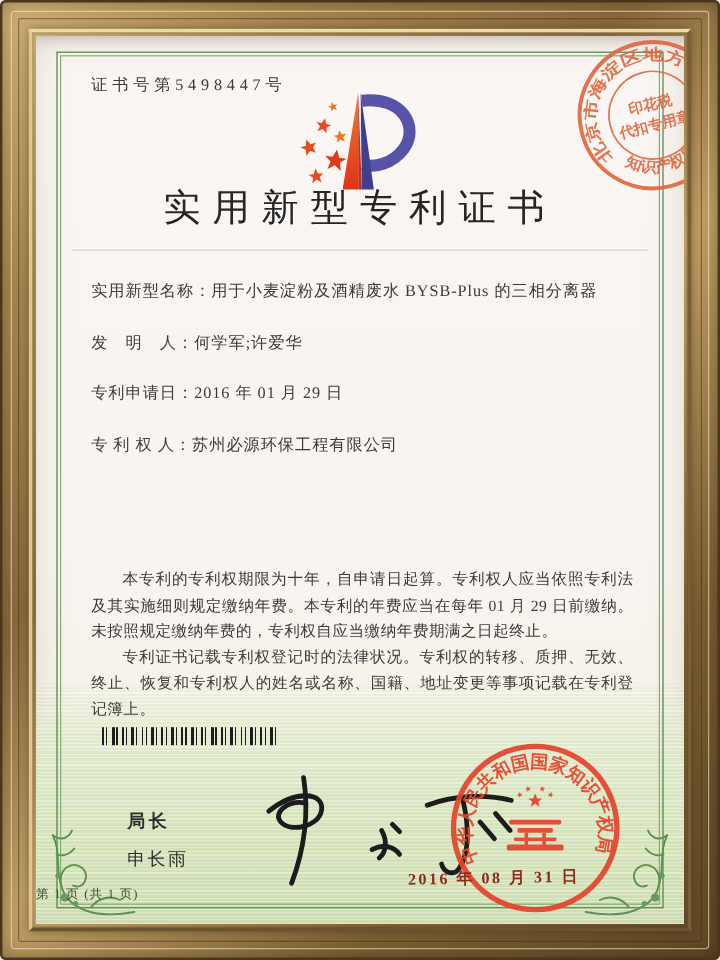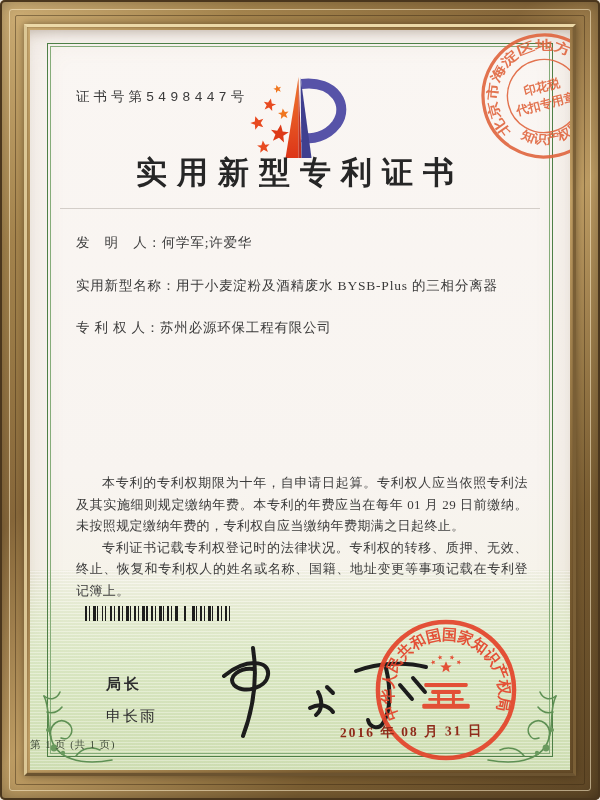--- a/index.html
+++ b/index.html
@@ -42,25 +42,25 @@
     position:absolute;left:17px;right:17px;top:13px;bottom:13px;
     border:1.5px solid #4e7f46;
   }
   .border-frame::before{content:"";position:absolute;inset:2px;border:1px solid #85ac79;}
 
   .flourish{position:absolute;z-index:3;}
   .flourish.left{left:6px;top:656px;}
   .flourish.right{left:454px;top:656px;transform:scaleX(-1);}
 
   
-  .cert-no{position:absolute;left:46px;top:58px;font-size:13.5px;letter-spacing:4px;color:#3a3a3a;font-family:Liberation Mono, monospace;}
+  .cert-no{position:absolute;left:46px;top:32px;font-size:13.5px;letter-spacing:4px;color:#3a3a3a;}
   .logo{position:absolute;left:50%;top:44px;transform:translateX(-52%);}
   .title{
     position:absolute;left:0;right:0;top:122px;text-align:center;
-    font-size:31px;font-weight:700;letter-spacing:10px;color:#262626;
+    font-size:31px;font-weight:400;letter-spacing:10px;color:#262626;
   }
   .title-line{position:absolute;left:30px;right:30px;top:178px;height:1px;background:rgba(150,142,134,.38);}
 
   
   .fields{position:absolute;left:46px;right:38px;top:204px;color:#3d3d3d;}
   .field-row{font-size:13.5px;line-height:18px;margin-bottom:24.5px;letter-spacing:.8px;white-space:nowrap;}
   .field-label{color:#3d3d3d;}
   .field-value{color:#3a3a3a;}
 
   
@@ -157,24 +157,27 @@
         <use href="#star" fill="#dd3a18" transform="translate(44,60) scale(0.95) rotate(8)"></use>
         <use href="#star" fill="#e84a20" transform="translate(28,73) scale(0.66) rotate(-6)"></use>
       </g>
     </svg>
 
     <div class="title">实用新型专利证书</div>
     <div class="title-line"></div>
 
     <div class="fields">
       <div class="field-row">
+        <span class="field-label">实用新型名称：</span><span class="field-value">用于小麦淀粉及酒精废水 BYSB-Plus 的三相分离器</span>
+      </div>
+      <div class="field-row">
         <span class="field-label">发　明　人：</span><span class="field-value">何学军;许爱华</span>
       </div>
       <div class="field-row">
-        <span class="field-label">实用新型名称：</span><span class="field-value">用于小麦淀粉及酒精废水 BYSB-Plus 的三相分离器</span>
+        <span class="field-label">专利申请日：</span><span class="field-value">2016 年 01 月 29 日</span>
       </div>
       <div class="field-row">
         <span class="field-label">专 利 权 人：</span><span class="field-value">苏州必源环保工程有限公司</span>
       </div>
     </div>
 
     <div class="paragraphs">
       <p>本专利的专利权期限为十年，自申请日起算。专利权人应当依照专利法及其实施细则规定缴纳年费。本专利的年费应当在每年 01 月 29 日前缴纳。未按照规定缴纳年费的，专利权自应当缴纳年费期满之日起终止。</p>
       <p>专利证书记载专利权登记时的法律状况。专利权的转移、质押、无效、终止、恢复和专利权人的姓名或名称、国籍、地址变更等事项记载在专利登记簿上。</p>
     </div>

